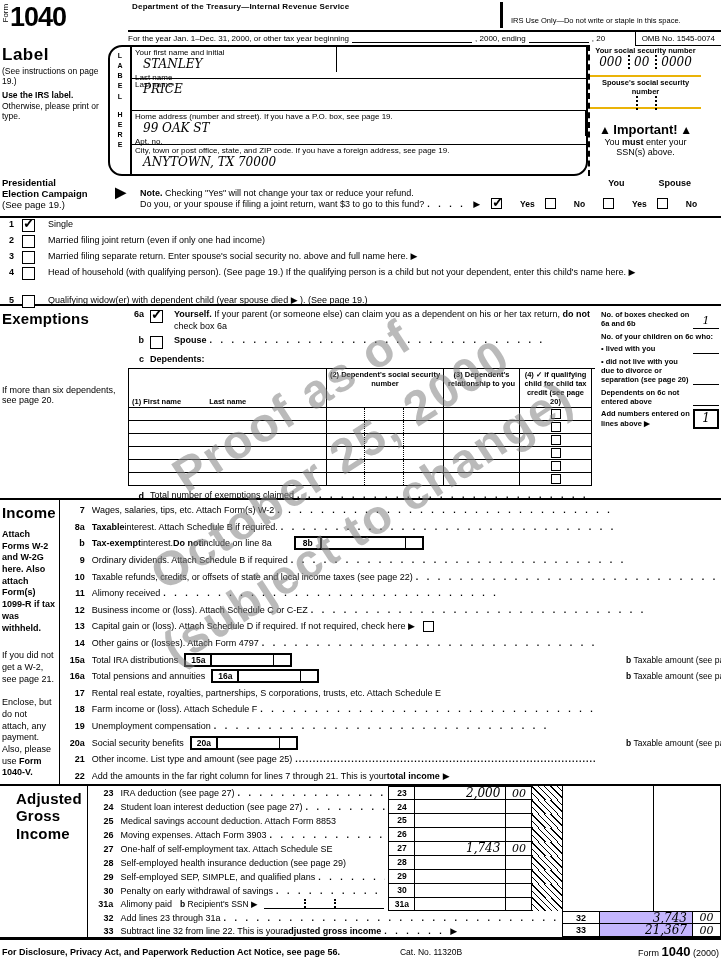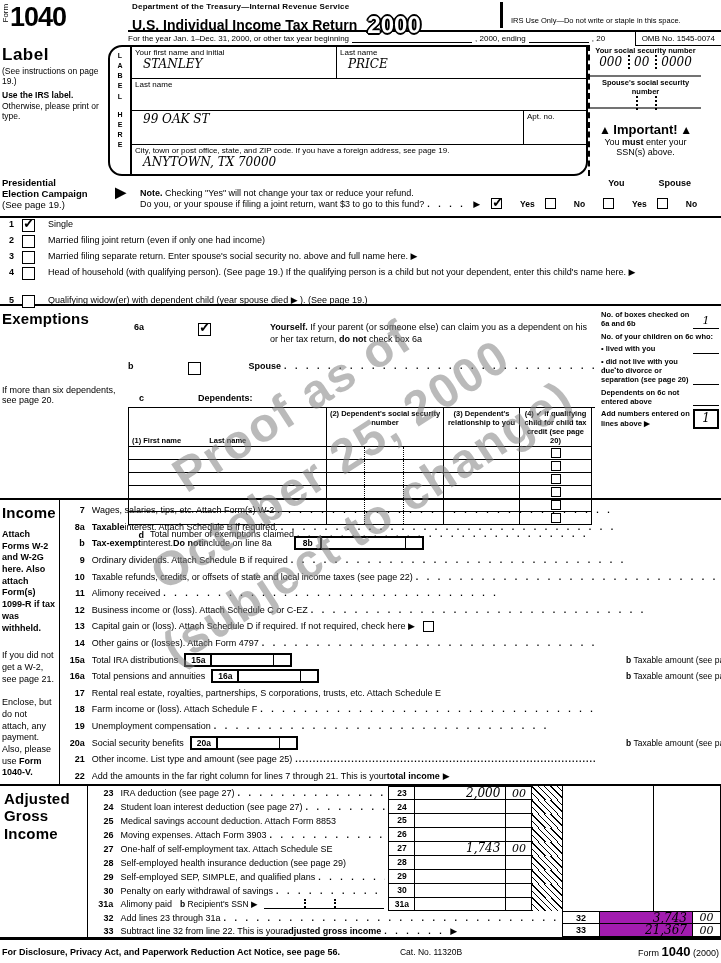--- a/index.html
+++ b/index.html
@@ -36,34 +36,34 @@
   .label-sec { display:flex; height:131px; }
   .lab-left { width:108px; padding:0 4px 0 2px; }
   .lab-h { font-size:17px; font-weight:bold; letter-spacing:.5px; }
   .lab-small { font-size:8.5px; margin-top:1px; }
   .lab-use { font-size:8.5px; font-weight:bold; margin-top:4px; }
   .bracket { display:flex; border:2px solid #000; border-radius:14px 0 14px 14px; width:480px; overflow:hidden; }
   .letters { width:22px; border-right:2px solid #000; display:flex; flex-direction:column; align-items:center; font-weight:bold; font-size:7px; padding-top:4px; }
   .letters span { line-height:1.45; }
   .letters .gap { height:8px; }
   .fields { flex:1; display:flex; flex-direction:column; }
-  .frow { display:flex; border-bottom:1px solid #000; }
+  .frow { display:flex; border-bottom:1px solid #000;flex-direction:column; }
   .frow:last-child { border-bottom:none; }
   .fcell { padding:1px 3px; }
   .fcell .flabel { font-size:8px; }
   .fcell .fval { font-family:"DejaVu Serif", serif; font-style:italic; font-size:12px; padding-left:8px; }
   .fc-first { width:205px; border-right:1px solid #000; }
   .fc-last { flex:1; }
   .fc-home { flex:1; border-right:1px solid #000; }
   .fc-apt { width:62px; }
   .r1,.r2 { height:32px; }
   .r3 { height:34px; }
   .r4 { height:29px; }
   .ssncol { width:113px; border-left:2px dashed #000; display:flex; flex-direction:column; }
-  .ssn-block { height:32px; border-bottom:2px solid #737373; padding:1px 2px; }
+  .ssn-block { height:32px; border-bottom:2px solid #eab308; padding:1px 2px; }
   .ssn-lbl { font-size:7.5px; font-weight:bold; text-align:center; }
   .ssn-vals { display:flex; justify-content:center; gap:2px; font-family:"DejaVu Serif", serif; font-style:italic; font-size:12px; }
   .ssn-vals span { padding:0 4px; }
   .ssn-vals span + span { border-left:2px dotted #000; }
   .important { flex:1; text-align:center; padding-top:13px; }
   .imp-title { font-size:13px; font-weight:bold; }
   .tri { font-size:12px; }
   .imp-note { font-size:9px; margin-top:0; }
 
   
@@ -92,21 +92,21 @@
   .fil-num { width:22px; text-align:right; font-weight:bold; padding-right:8px; font-size:9px; }
   .fil-cb { width:26px; }
   .fil-cb .cb { width:13px; height:13px; }
   .fil-txt { flex:1; font-size:9px; line-height:1.25; padding-right:4px; }
 
   
   .exemp { display:flex; border-top:2px solid #000; height:194px; }
   .ex-left { width:128px; padding:4px 2px 0 2px; }
   .ex-more { font-size:9px; margin-top:58px; }
   .ex-main { width:467px; display:flex; flex-direction:column; }
-  .ex-row6 { display:flex; padding-top:16px;gap:48px; }
+  .ex-row6 { display:flex; padding-top:3px; }
   .ex-num { width:22px; text-align:right; font-weight:bold; padding-right:6px; font-size:9px; }
   .ex-cbcol { width:24px; padding-top:1px; }
   .ex-text { flex:1; font-size:9px; line-height:1.3; }
   .dep-table { border-top:1px solid #000; border-left:1px solid #000; margin-top:2px; }
   .dep-head { display:flex; font-size:7.5px; font-weight:bold; text-align:center; }
   .dep-head > div { border-right:1px solid #000; border-bottom:1px solid #000; padding:1px; }
   .dh1 { width:198px; text-align:left; display:flex; align-items:flex-end; gap:28px; padding-left:3px !important; }
   .dh2 { width:117px; }
   .dh3 { width:76px; }
   .dh4 { width:72px; }
@@ -133,34 +133,34 @@
   .inc-note2 { font-size:9px; margin-top:16px; line-height:1.3; }
   .inc-note3 { font-size:9px; margin-top:12px; line-height:1.3; }
   .inc-main { flex:1; display:flex; flex-direction:column; padding-top:2px; }
   .irow { display:flex; align-items:center; height:17.7px; }
   .iln { width:32px; text-align:right; font-weight:bold; padding-right:7px; font-size:9px; flex:none; }
   .iltxt { flex:1; display:flex; align-items:center; overflow:hidden; font-size:9px; white-space:nowrap; }
   .leader { flex:1; overflow:hidden; white-space:nowrap; margin:0 3px; }
   .leader::after { content:".  .  .  .  .  .  .  .  .  .  .  .  .  .  .  .  .  .  .  .  .  .  .  .  .  .  .  .  .  .  ."; font-weight:bold; letter-spacing:3px; }
   .leader.dense::after { content:"......................................................................................"; letter-spacing:1px; }
   .irn { width:38px; flex:none; border:1px solid #000; border-top:none; align-self:stretch; display:flex; align-items:center; justify-content:center; font-weight:bold; font-size:9px; background:#fff; }
-  .iamt { width:92px; flex:none; border-bottom:1px solid #000; align-self:stretch; display:flex; align-items:center; justify-content:flex-end; padding-right:5px; font-family:"DejaVu Serif", serif; font-style:italic; font-size:12px; background:#a21caf; }
+  .iamt { width:92px; flex:none; border-bottom:1px solid #000; align-self:stretch; display:flex; align-items:center; justify-content:flex-end; padding-right:5px; font-family:"DejaVu Serif", serif; font-style:italic; font-size:12px; background:#c4b5fd; }
   .icts { width:29px; flex:none; border-bottom:1px solid #000; border-left:1px solid #000; border-right:1px solid #000; align-self:stretch; display:flex; align-items:center; justify-content:center; font-family:"DejaVu Serif", serif; font-style:italic; font-size:11px; background:#fff; }
   .inner-box { display:flex; border:2px solid #000; align-self:stretch; margin:1px 0; }
   .ib-num { width:26px; font-weight:bold; font-size:8.5px; display:flex; align-items:center; justify-content:center; border-right:2px solid #000; }
   .ib-amt { width:62px; border-right:1px solid #000; }
   .ib-amt.wide { width:84px; }
   .ib-cts { width:16px; }
   .isub { margin-left:auto; font-size:8.5px; padding-right:6px; white-space:nowrap; }
   .isub b { font-weight:bold; }
   .arrow { font-size:9px; padding:0 3px; }
 
   
   .agisec { display:flex; border-top:2px solid #000; height:153px; }
-  .agi-left { width:128px; border-right:1px solid #000; padding:4px 2px 0 4px; }
+  .agi-left { width:128px; border-right:1px solid #000; padding:4px 2px 0 4px;margin-left:12px; }
   .agi-left .sec-h { line-height:1.15; }
   .agi-main { flex:1; display:flex; flex-direction:column; }
   .arow { display:flex; align-items:center; height:14.2px; }
   .altxt { width:268px; display:flex; align-items:center; overflow:hidden; white-space:nowrap; font-size:9px; }
   .mn { width:27px; flex:none; border:1.5px solid #000; border-top:none; align-self:stretch; display:flex; align-items:center; justify-content:center; font-weight:bold; font-size:8.5px; }
   .mamt { width:90px; flex:none; border-bottom:1px solid #000; align-self:stretch; display:flex; align-items:center; justify-content:flex-end; padding-right:5px; font-family:"DejaVu Serif", serif; font-style:italic; font-size:12px; }
   .mcts { width:27px; flex:none; border-bottom:1px solid #000; border-left:1px solid #000; border-right:1.5px solid #000; align-self:stretch; display:flex; align-items:center; justify-content:center; font-family:"DejaVu Serif", serif; font-style:italic; font-size:11px; }
   .hcol { width:30px; flex:none; align-self:stretch; background:repeating-linear-gradient(45deg,#000 0 1px,#fff 1px 4.5px); }
   .rblank { flex:1; align-self:stretch; border-left:1px solid #000; border-right:1px solid #000; display:flex; }
   .rb-div { margin-left:90px; border-left:1px solid #000; align-self:stretch; }
@@ -185,24 +185,20 @@
     <div>(subject to change)</div>
   </div>
 
   <div class="hdr">
     <div class="hdr-left">
       <span class="form-vert">Form</span>
       <span class="form-num">1040</span>
     </div>
     <div class="hdr-mid">
       <div class="agency">Department of the Treasury—Internal Revenue Service</div>
-      <div class="title-row">
-        <span class="title">U.S. Individual Income Tax Return</span>
-        <span class="year2000">2000</span>
-      </div>
     </div>
     <div class="hdr-sep"></div>
     <div class="hdr-right">IRS Use Only—Do not write or staple in this space.</div>
   </div>
 
   <div class="yearline">
     <span>For the year Jan. 1–Dec. 31, 2000, or other tax year beginning</span>
     <span class="blank-line"></span>
     <span>, 2000, ending</span>
     <span class="blank-line short"></span>
@@ -242,20 +238,21 @@
           </div>
         </div>
         <div class="frow r2">
           <div class="fcell fc-last">
             <div class="flabel">Last name</div>
             <div class="fval"></div>
           </div>
         </div>
         <div class="frow r3">
           <div class="fcell fc-home">
+            <div class="flabel">Home address (number and street). If you have a P.O. box, see page 19.</div>
             <div class="fval">99 OAK ST</div>
           </div>
           <div class="fcell fc-apt">
             <div class="flabel">Apt. no.</div>
           </div>
         </div>
         <div class="frow r4">
           <div class="fcell fc-home" style="border-right:none">
             <div class="flabel">City, town or post office, state, and ZIP code. If you have a foreign address, see page 19.</div>
             <div class="fval">ANYTOWN, TX 70000</div>

